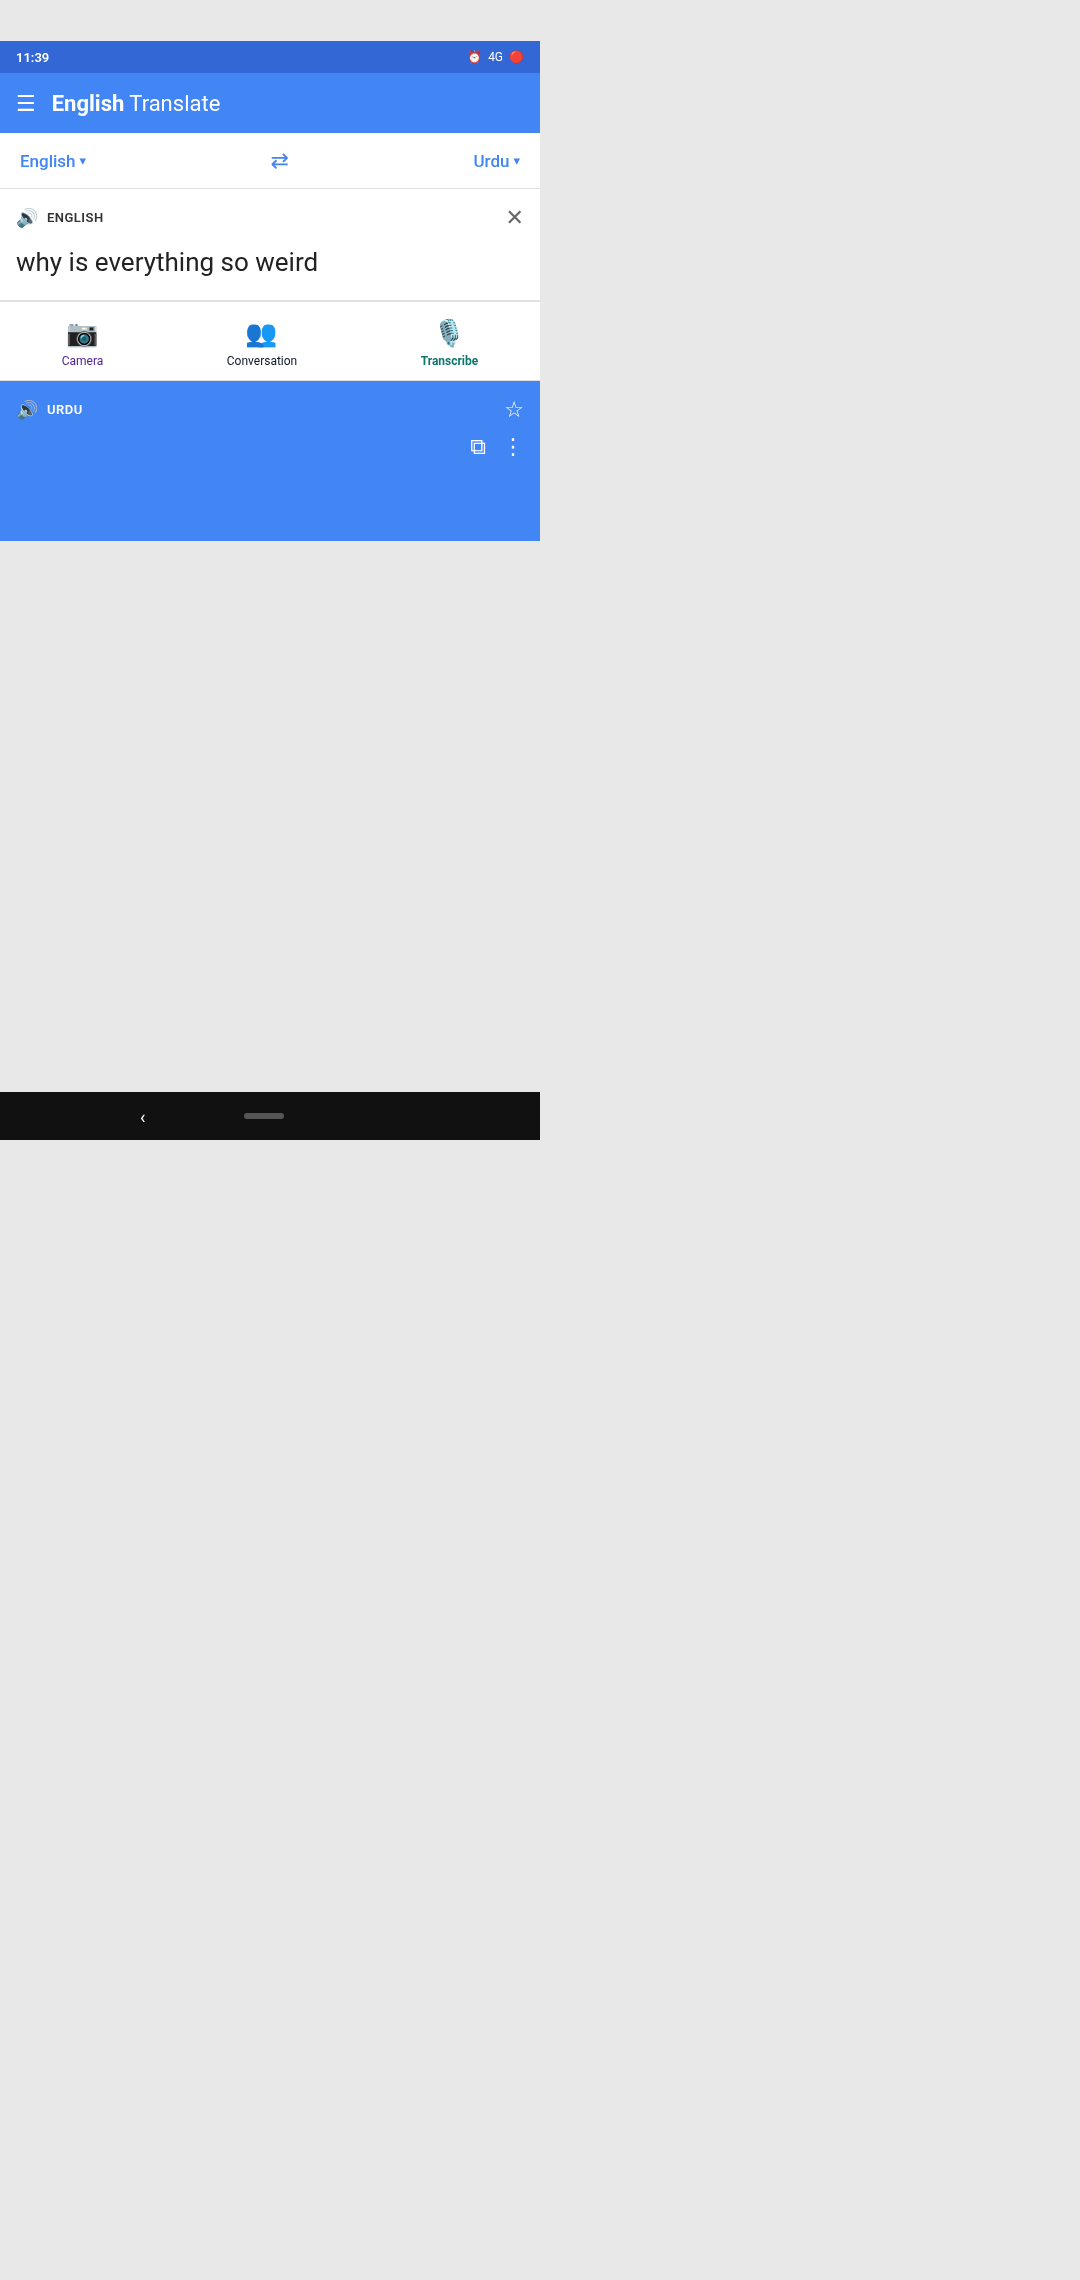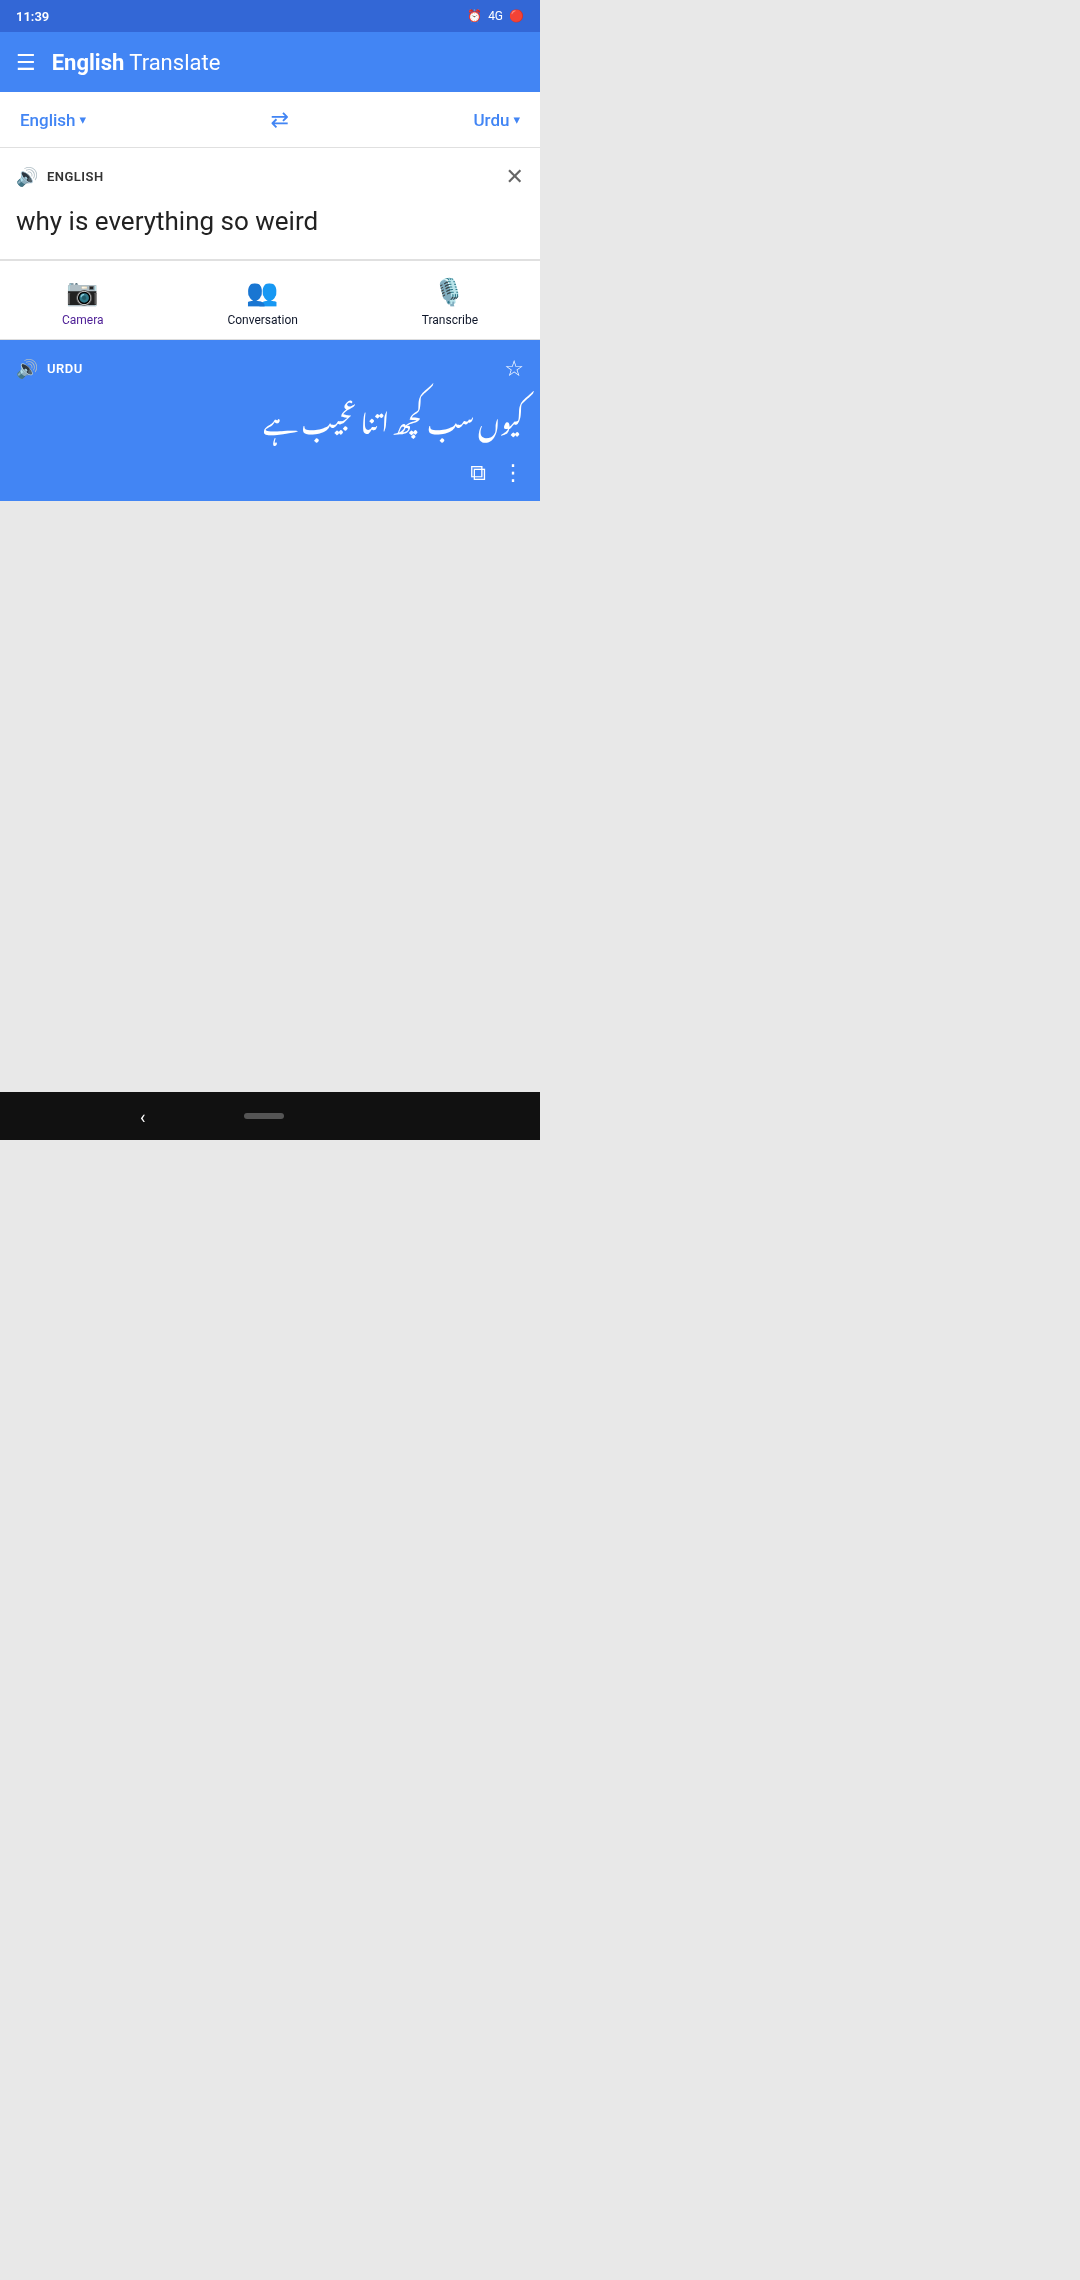--- a/index.html
+++ b/index.html
@@ -16,20 +16,21 @@
 
     
     .status-bar {
       background: #3367d6;
       color: white;
       display: flex;
       justify-content: space-between;
       align-items: center;
       padding: 8px 16px;
       height: 32px;
+      margin-top: 41px;
     }
     .status-time {
       font-size: 13px;
       font-weight: 600;
     }
     .status-icons {
       display: flex;
       gap: 6px;
       align-items: center;
       font-size: 12px;
@@ -291,33 +292,32 @@
   <div class="action-item active">
     <span class="action-icon" style="color:#3c57b5;">📷</span>
     <span class="action-label" style="color:#4c1d95;">Camera</span>
   </div>
   <div class="action-item active">
     <span class="action-icon" style="color:#3c57b5;">👥</span>
     <span class="action-label" style="color:#0f172a;">Conversation</span>
   </div>
   <div class="action-item inactive">
     <span class="action-icon" style="color:#aaa;">🎙️</span>
-    <span class="action-label" style="color:#0f172a;">Transcribe</span>
+    <span class="action-label" style="color:#0f766e;font-weight:bold;">Transcribe</span>
   </div>
 </div>
 
 <div class="translation-section">
   <div class="trans-lang-row">
     <div class="trans-lang-label">
       <span class="trans-speaker-icon">🔊</span>
       <span>URDU</span>
     </div>
     <span class="star-icon">☆</span>
   </div>
-  <div class="translated-text">کیوں سب کچھ اتنا عجیب ہے</div>
   <div class="trans-actions">
     <span class="trans-action-icon">⧉</span>
     <span class="trans-action-icon">⋮</span>
   </div>
 </div>
 
 <div class="gray-area"></div>
 
 <div class="nav-bar">
   <span class="nav-back">‹</span>

